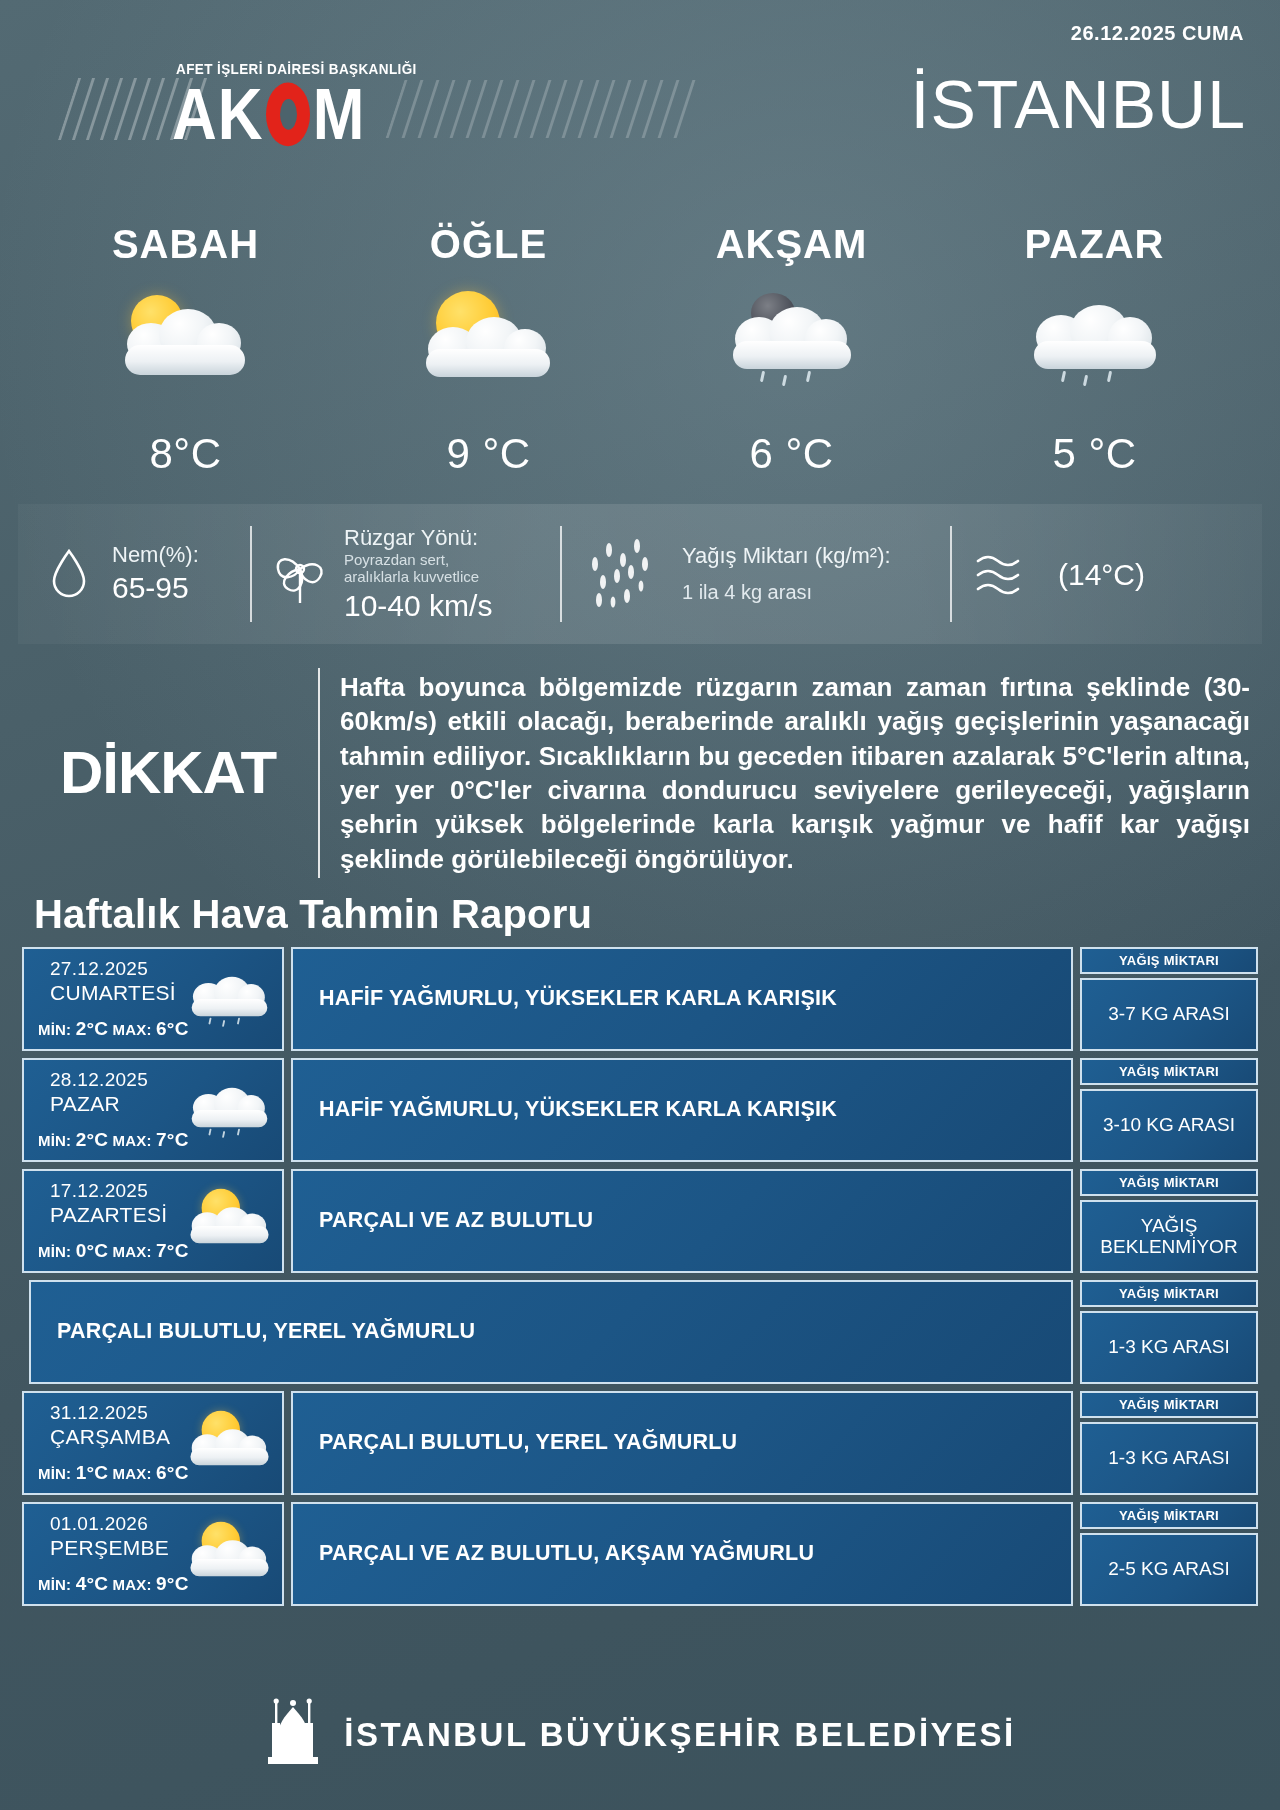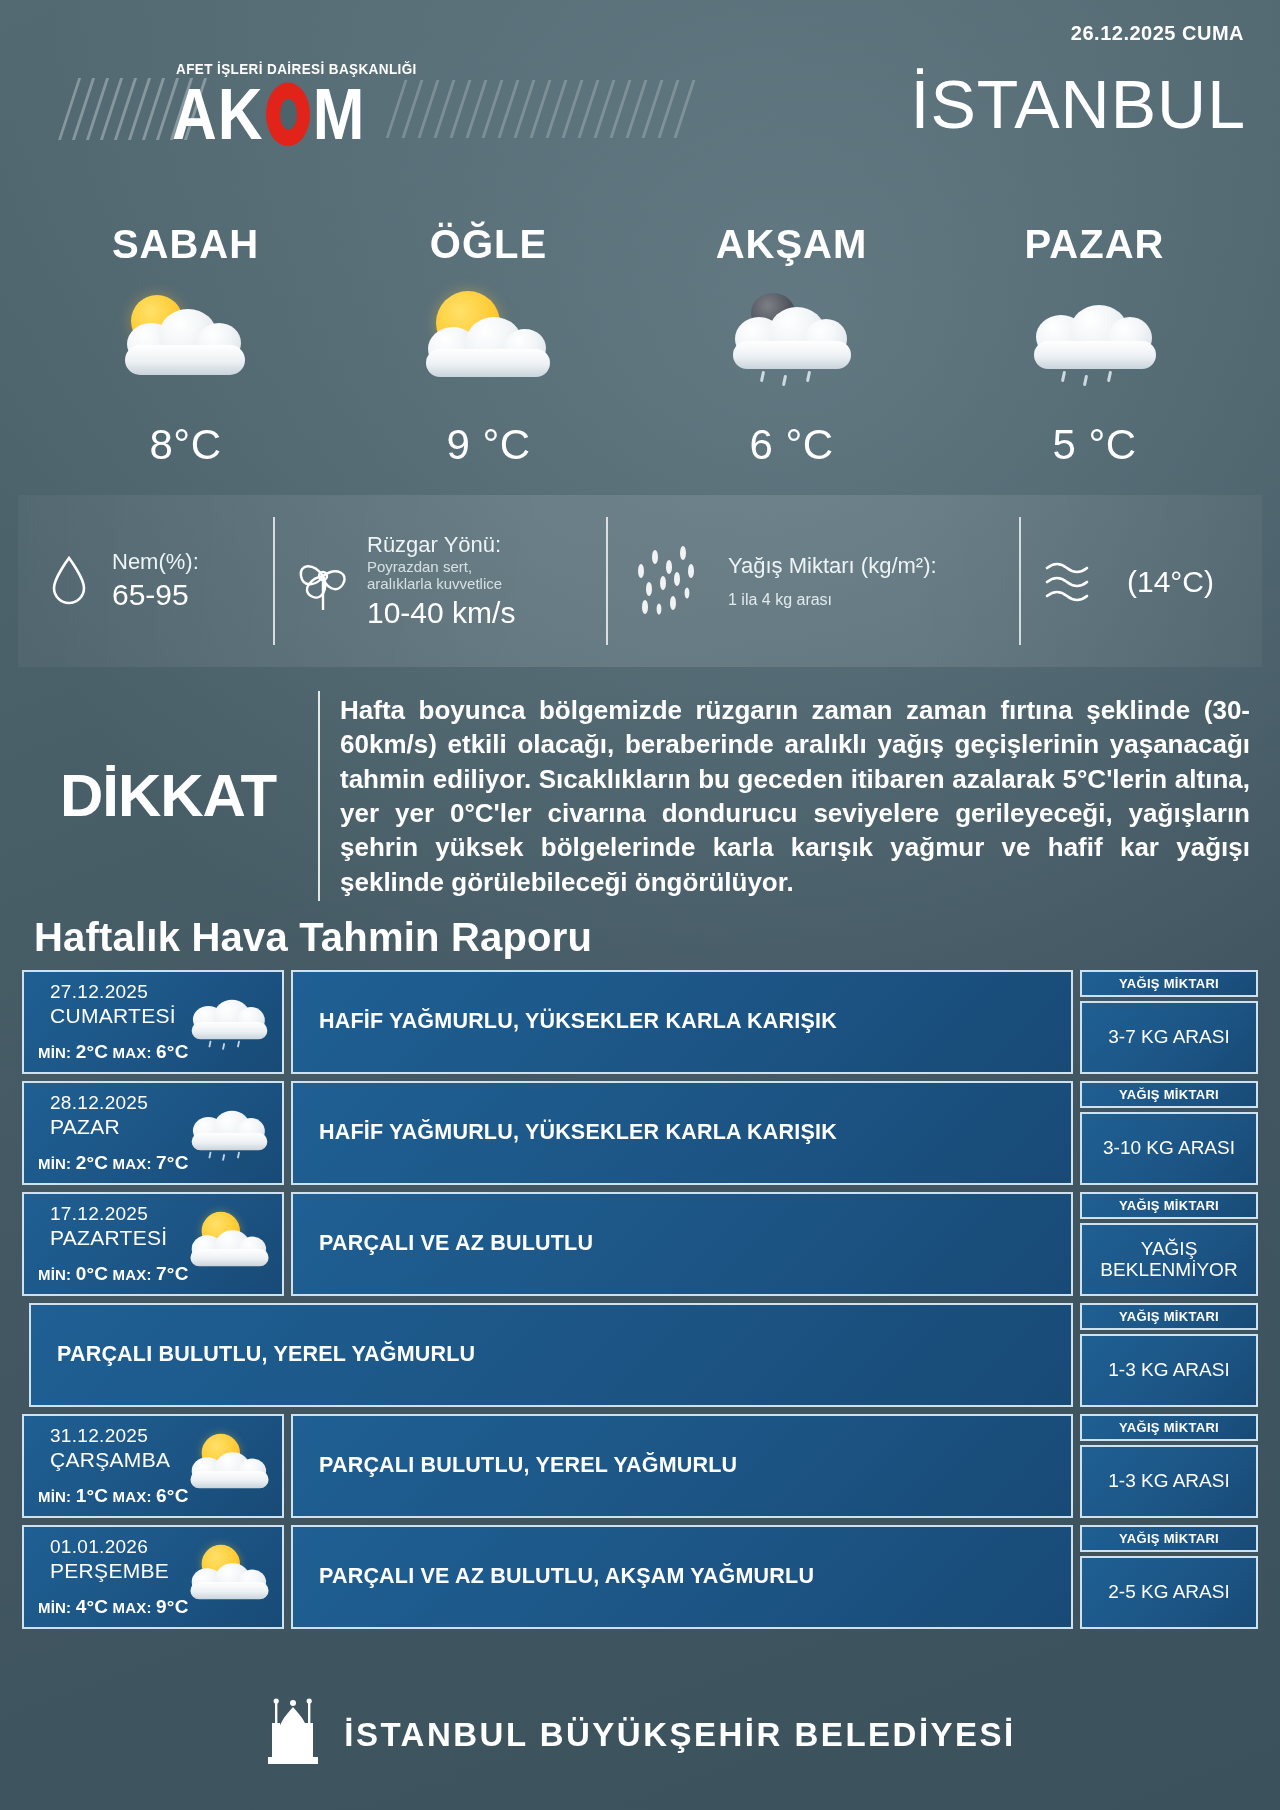--- a/index.html
+++ b/index.html
@@ -43,50 +43,50 @@
          letter-spacing:.5px; }
   .city{ position:absolute; right:34px; top:68px; font-size:68px; font-weight:400;
          letter-spacing:1px; line-height:72px; }
 
   
   .periods{ display:flex; padding:22px 34px 0 34px; }
   .period{ flex:1; text-align:center; position:relative; }
   .period .label{ font-size:40px; font-weight:700; letter-spacing:1px; }
   .period .ico{ height:140px; display:flex; align-items:center; justify-content:center;
                 margin-top:4px; }
-  .period .temp{ font-size:42px; font-weight:400; margin-top:10px; letter-spacing:.5px;}
+  .period .temp{ font-size:42px; font-weight:400; margin-top:19px; letter-spacing:.5px;}
 
   
   .wi{ position:relative; width:150px; height:108px; }
   .wi .sun{ position:absolute; border-radius:50%;
             background:radial-gradient(circle at 38% 32%,#ffe169 0%,#ffcb34 55%,#f6a81f 100%);
             box-shadow:0 0 14px rgba(255,200,60,.35); }
   .wi .moon{ position:absolute; border-radius:50%;
              background:radial-gradient(circle at 38% 32%,#7c7f86 0%,#4e525b 60%,#34373f 100%); }
   .wi .cl{ position:absolute; border-radius:50%;
            background:radial-gradient(circle at 35% 28%,#ffffff 0%,#f2f5f7 45%,#d4dde3 100%); }
   .wi .clbase{ position:absolute; border-radius:26px;
            background:linear-gradient(180deg,#ffffff 0%,#edf1f4 55%,#c9d4db 100%); }
   .wi .drop{ position:absolute; width:3px; height:11px; border-radius:2px;
              background:rgba(225,236,242,.85); transform:rotate(12deg); }
 
   
-  .metrics{ position:relative; margin:26px 18px 0 18px; height:172px;
+  .metrics{ position:relative; margin:26px 18px 0 18px; height:140px;
             background:linear-gradient(90deg, rgba(255,255,255,.035) 0%, rgba(255,255,255,.11) 42%, rgba(255,255,255,.10) 72%, rgba(255,255,255,.04) 100%);
-            display:flex; align-items:center;gap:23px; }
+            display:flex; align-items:center; }
   .metric{ display:flex; align-items:center; height:100%; padding:0 10px 0 22px; position:relative;}
   .metric + .metric::before{ content:""; position:absolute; left:0; top:22px; bottom:22px;
                              width:2px; background:rgba(255,255,255,.75); }
   .metric .mico{ width:58px; height:72px; flex:0 0 auto; display:flex;
                  align-items:center; justify-content:center; margin-right:14px;}
   .metric .mtxt{ line-height:1.18; }
   .mtitle{ font-size:22px; font-weight:400; color:#eef4f6; }
   .msub{ font-size:15px; color:#d6e0e4; }
   .mbig{ font-size:30px; font-weight:400; color:#ffffff; margin-top:2px;}
-  .msmall{ font-size:16px; color:#e2eaee; margin-top:12px;}
+  .msmall{ font-size:20px; color:#e2eaee; margin-top:12px;}
 
   
   .dikkat{ display:flex; margin:10px 18px 0 18px; padding:14px 0 10px 0; align-items:center;}
   .dikkat .word{ width:300px; flex:0 0 300px; font-size:60px; font-weight:700;
                  letter-spacing:-1px; text-align:center; }
   .dikkat .body{ flex:1; border-left:2px solid rgba(255,255,255,.85); padding:2px 12px 2px 20px;
                  font-size:26px; font-weight:700; line-height:1.32; text-align:justify; }
 
   
   .weektitle{ font-size:40px; font-weight:700; margin:4px 0 10px 34px; letter-spacing:.2px;}

